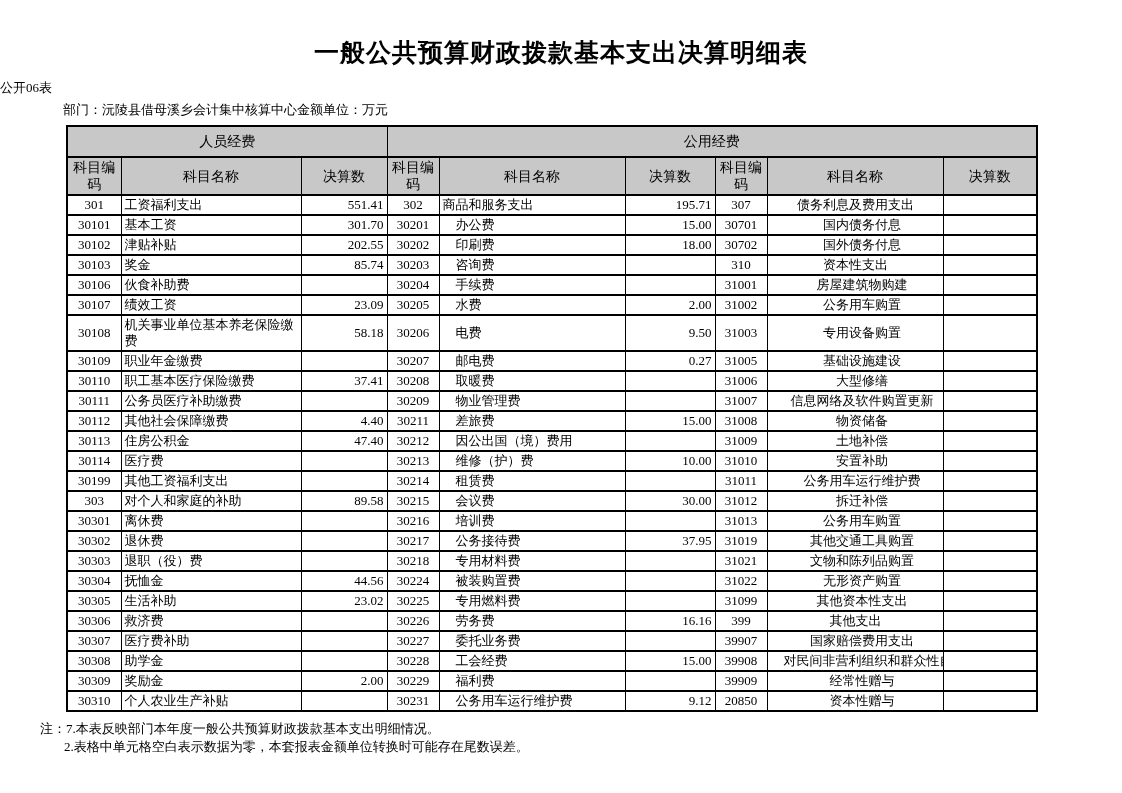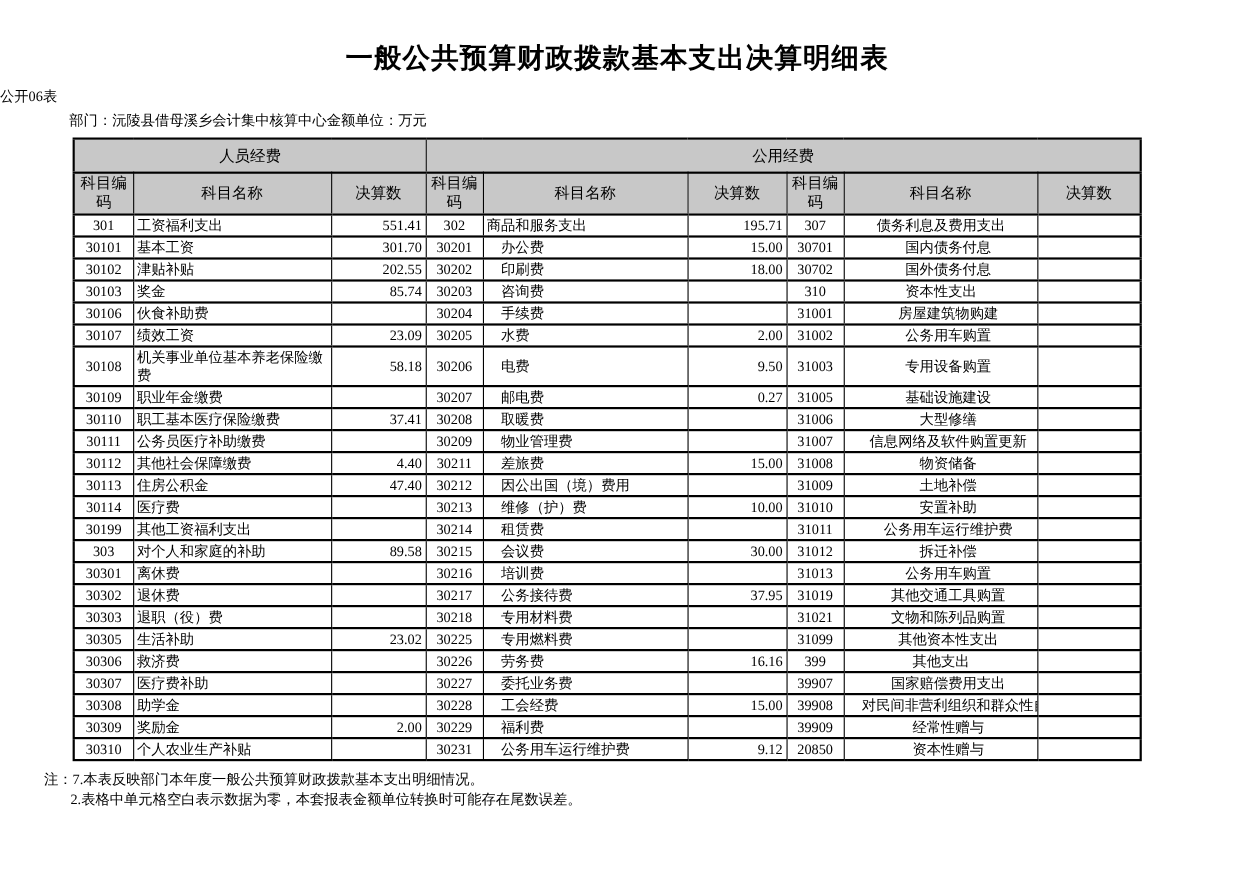--- a/index.html
+++ b/index.html
@@ -310,20 +310,31 @@
           <td class="name">退职（役）费</td>
           <td class="val"></td>
           <td class="code">30218</td>
           <td class="name indent">专用材料费</td>
           <td class="val"></td>
           <td class="code">31021</td>
           <td class="name clip indent">文物和陈列品购置</td>
           <td class="val"></td>
         </tr>
         <tr>
+          <td class="code">30304</td>
+          <td class="name">抚恤金</td>
+          <td class="val">44.56</td>
+          <td class="code">30224</td>
+          <td class="name indent">被装购置费</td>
+          <td class="val"></td>
+          <td class="code">31022</td>
+          <td class="name clip indent">无形资产购置</td>
+          <td class="val"></td>
+        </tr>
+        <tr>
           <td class="code">30305</td>
           <td class="name">生活补助</td>
           <td class="val">23.02</td>
           <td class="code">30225</td>
           <td class="name indent">专用燃料费</td>
           <td class="val"></td>
           <td class="code">31099</td>
           <td class="name clip indent">其他资本性支出</td>
           <td class="val"></td>
         </tr>

